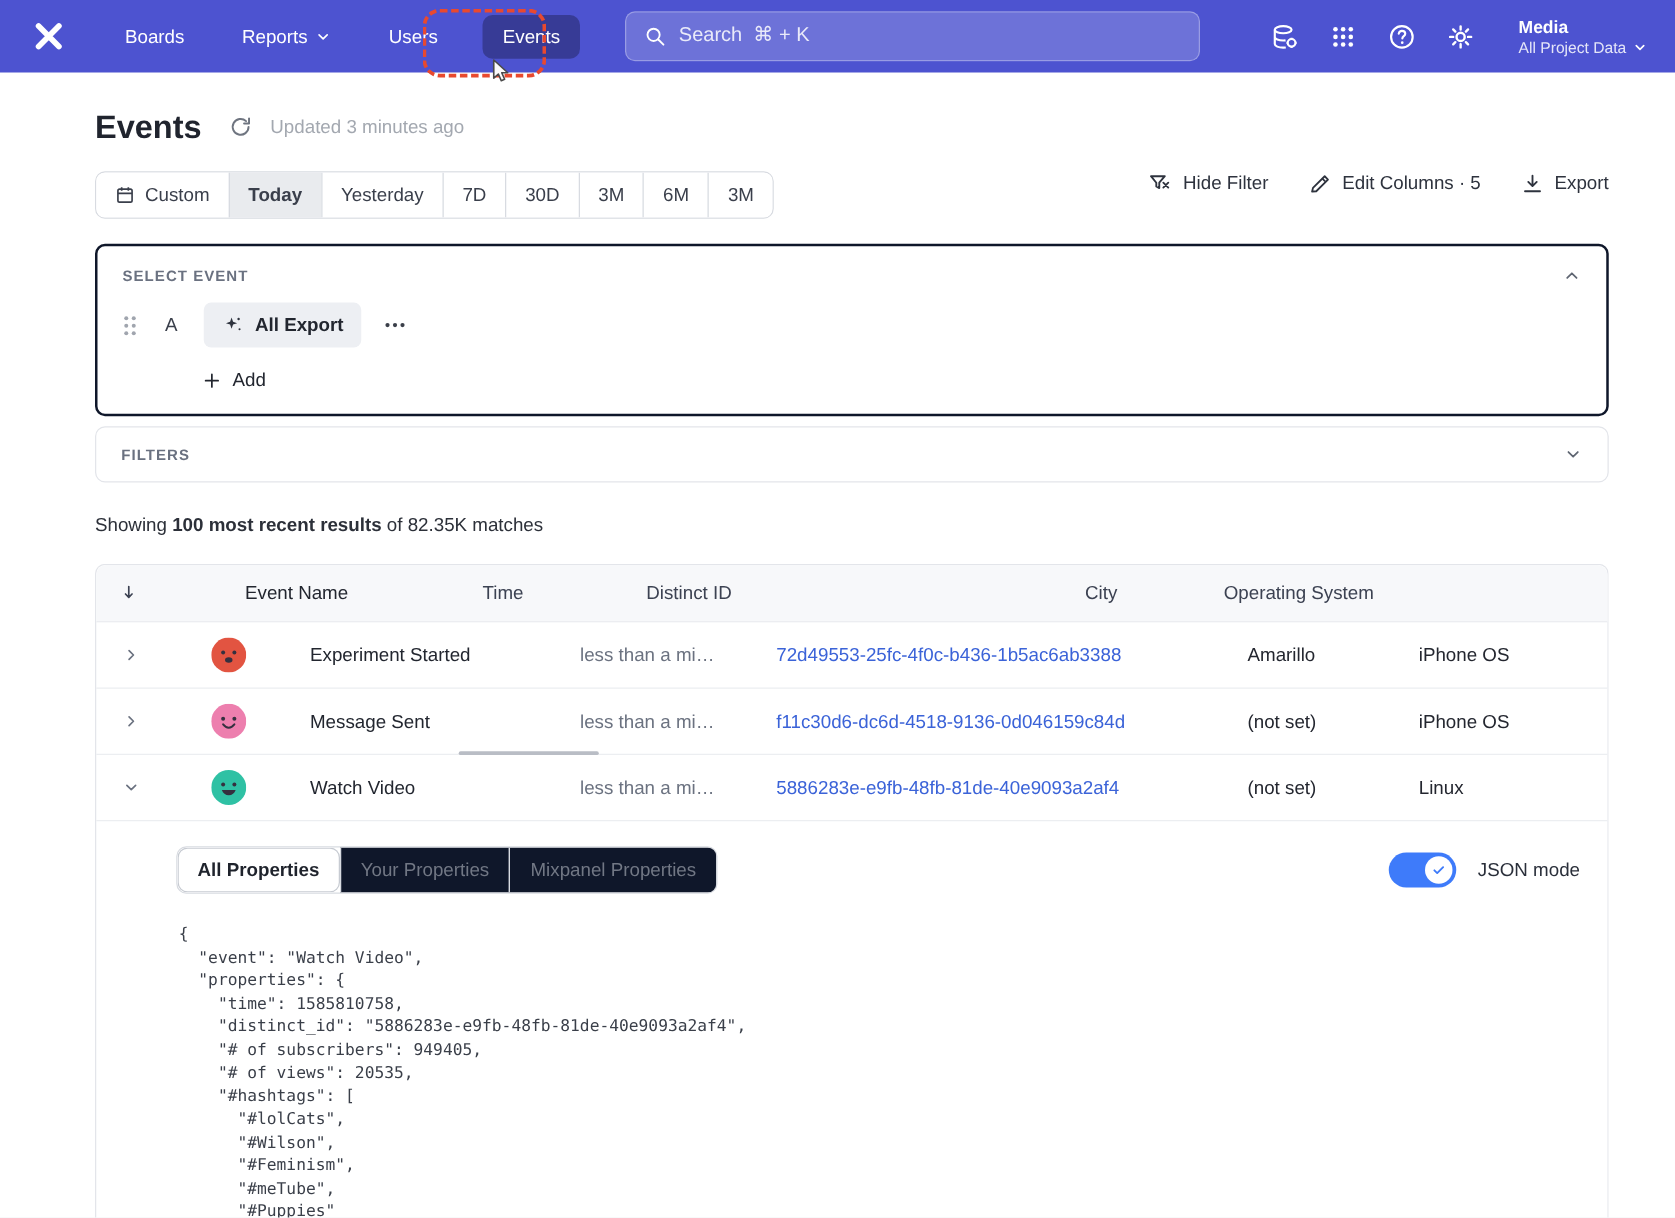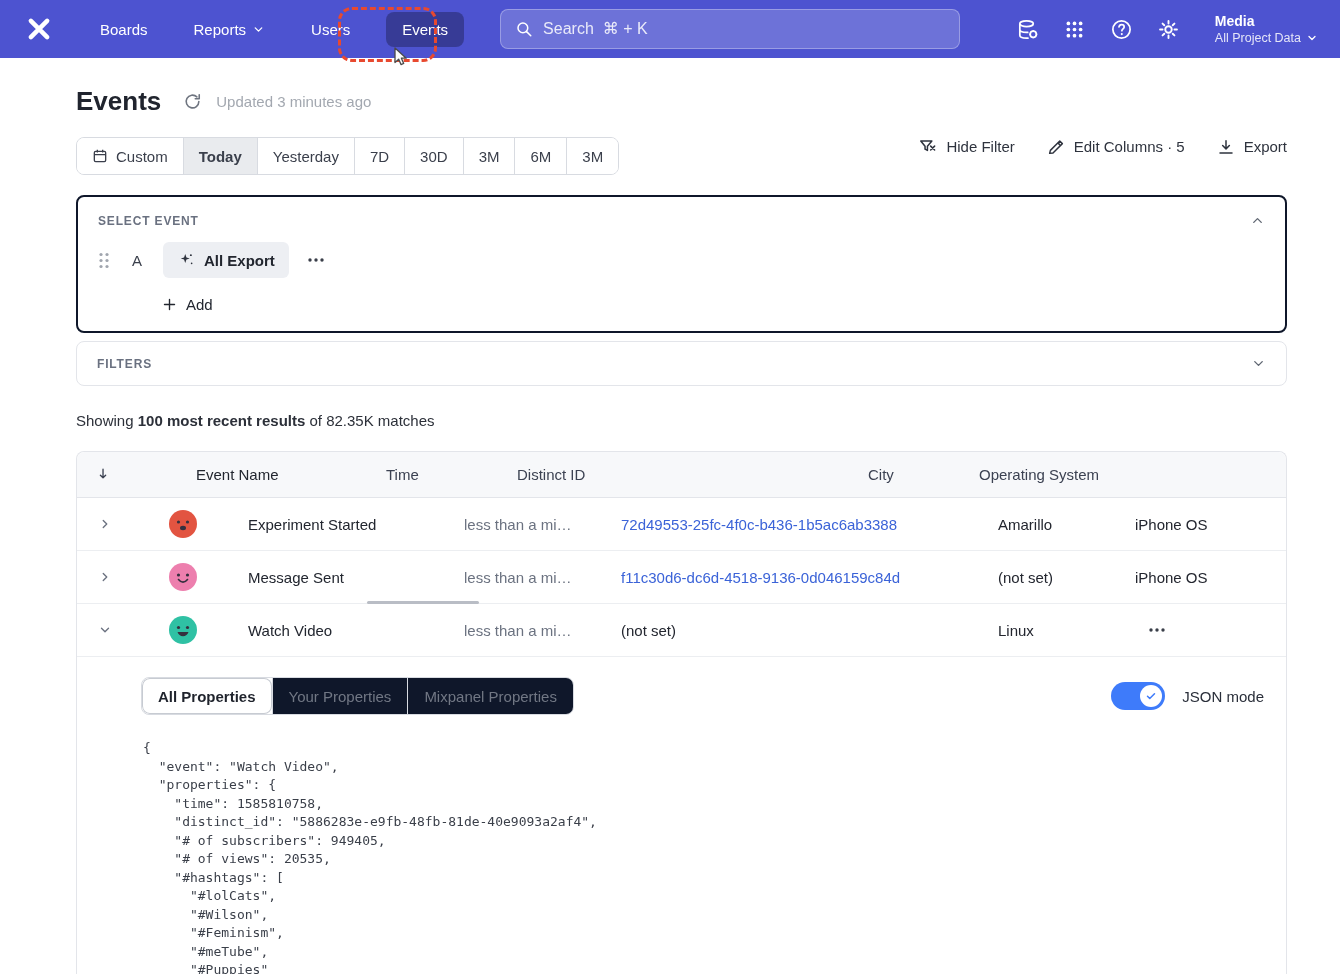--- a/index.html
+++ b/index.html
@@ -388,20 +388,21 @@
       <div class="c-center">
           <svg class="avatar" viewBox="0 0 28 28">
             <circle cx="14" cy="14" r="14" fill="#2fc1a4"></circle>
             <circle cx="9.5" cy="11.5" r="1.6" fill="#35303f"></circle>
             <circle cx="18.5" cy="11.5" r="1.6" fill="#35303f"></circle>
             <path d="M8.5 16h11c-.8 2.6-2.9 4.2-5.5 4.2S9.3 18.6 8.5 16z" fill="#35303f"></path>
           </svg>
         </div>
       <div class="cell c-name">Watch Video</div>
       <div class="cell c-time">less than a min...</div>
+      <div class="cell c-id"><a>5886283e-e9fb-48fb-81de-40e9093a2af4</a></div>
       <div class="cell">(not set)</div>
       <div class="cell">Linux</div>
       <div class="row-more">
           <button class="more-btn">
         <svg width="18" height="6" viewBox="0 0 18 6" fill="#3a3f49">
               <circle cx="3" cy="3" r="1.7"></circle>
               <circle cx="9" cy="3" r="1.7"></circle>
               <circle cx="15" cy="3" r="1.7"></circle>
             </svg>
           </button>

